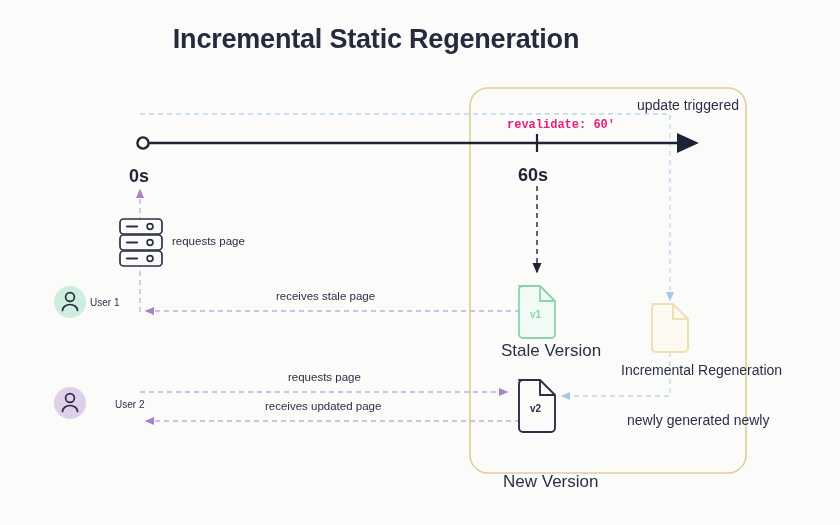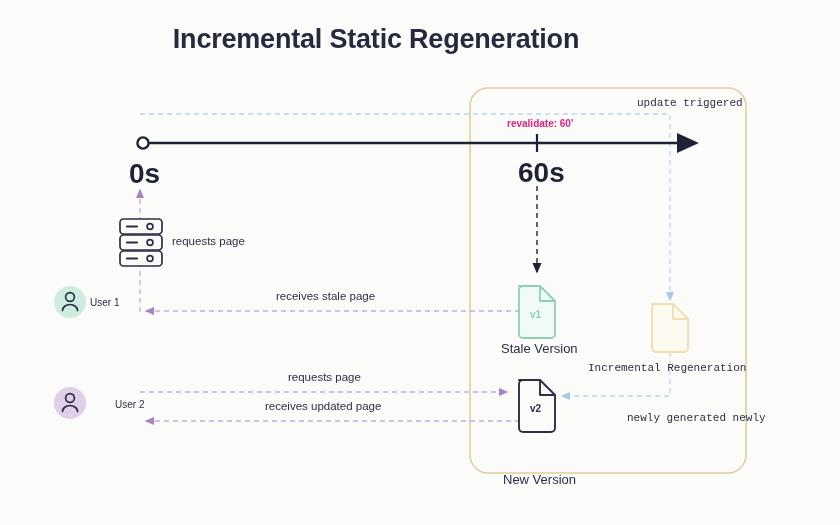--- a/index.html
+++ b/index.html
@@ -11,25 +11,25 @@
     position:relative;
   }
   #stage{position:absolute;inset:0;}
   svg#canvas{position:absolute;left:0;top:0;width:840px;height:525px;}
 
   .ttl{
     position:absolute;left:0;top:24px;width:752px;text-align:center;
     font-size:27px;font-weight:bold;color:#252a3f;letter-spacing:-0.2px;
   }
   .lbl{position:absolute;white-space:nowrap;color:#2b2f45;}
-  .tick-lbl{font-size:28px;font-weight:bold;color:#1e2235;}
+  .tick-lbl{font-size:18px;font-weight:bold;color:#1e2235;margin-top:8px;}
   .msg{font-size:11.5px;color:#2b2f45;}
-  .sm{font-size:11px;color:#2b2f45;font-family:Liberation Mono, monospace;}
-  .reval{font-size:10px;color:#e5227c;font-weight:bold;}
-  .cap{font-size:13px;color:#2b2f45;}
+  .sm{font-size:14px;color:#2b2f45;}
+  .reval{font-size:12px;color:#e5227c;font-weight:bold;font-family:Liberation Mono, monospace;}
+  .cap{font-size:17px;color:#2b2f45;}
   .vtag{font-size:10px;font-weight:bold;text-align:center;}
   .uname{font-size:10px;color:#2b2f45;}
 </style>
 </head>
 <body>
 
 <div id="stage">
 
   <div class="ttl">Incremental Static Regeneration</div>
 
@@ -121,16 +121,16 @@
 
   <div class="lbl msg" style="left:276px;top:290px;text-align:right;">receives stale page</div>
   <div class="lbl msg" style="left:288px;top:371px;">requests page</div>
   <div class="lbl msg" style="left:265px;top:400px;">receives updated page</div>
 
   <div class="lbl vtag" style="left:530px;top:309px;color:#8ed0b4;">v1</div>
   <div class="lbl vtag" style="left:530px;top:403px;color:#2b2f45;">v2</div>
 
   <div class="lbl cap" style="left:501px;top:341px;">Stale Version</div>
   <div class="lbl cap" style="left:503px;top:436px;margin-top:36px;">New Version</div>
-  <div class="lbl sm" style="left:588px;top:362px;">Incremental Regeneration</div>
+  <div class="lbl sm" style="left:621px;top:362px;">Incremental Regeneration</div>
   <div class="lbl sm" style="left:627px;top:412px;">newly generated newly</div>
 
 </div>
 
 </body></html>

